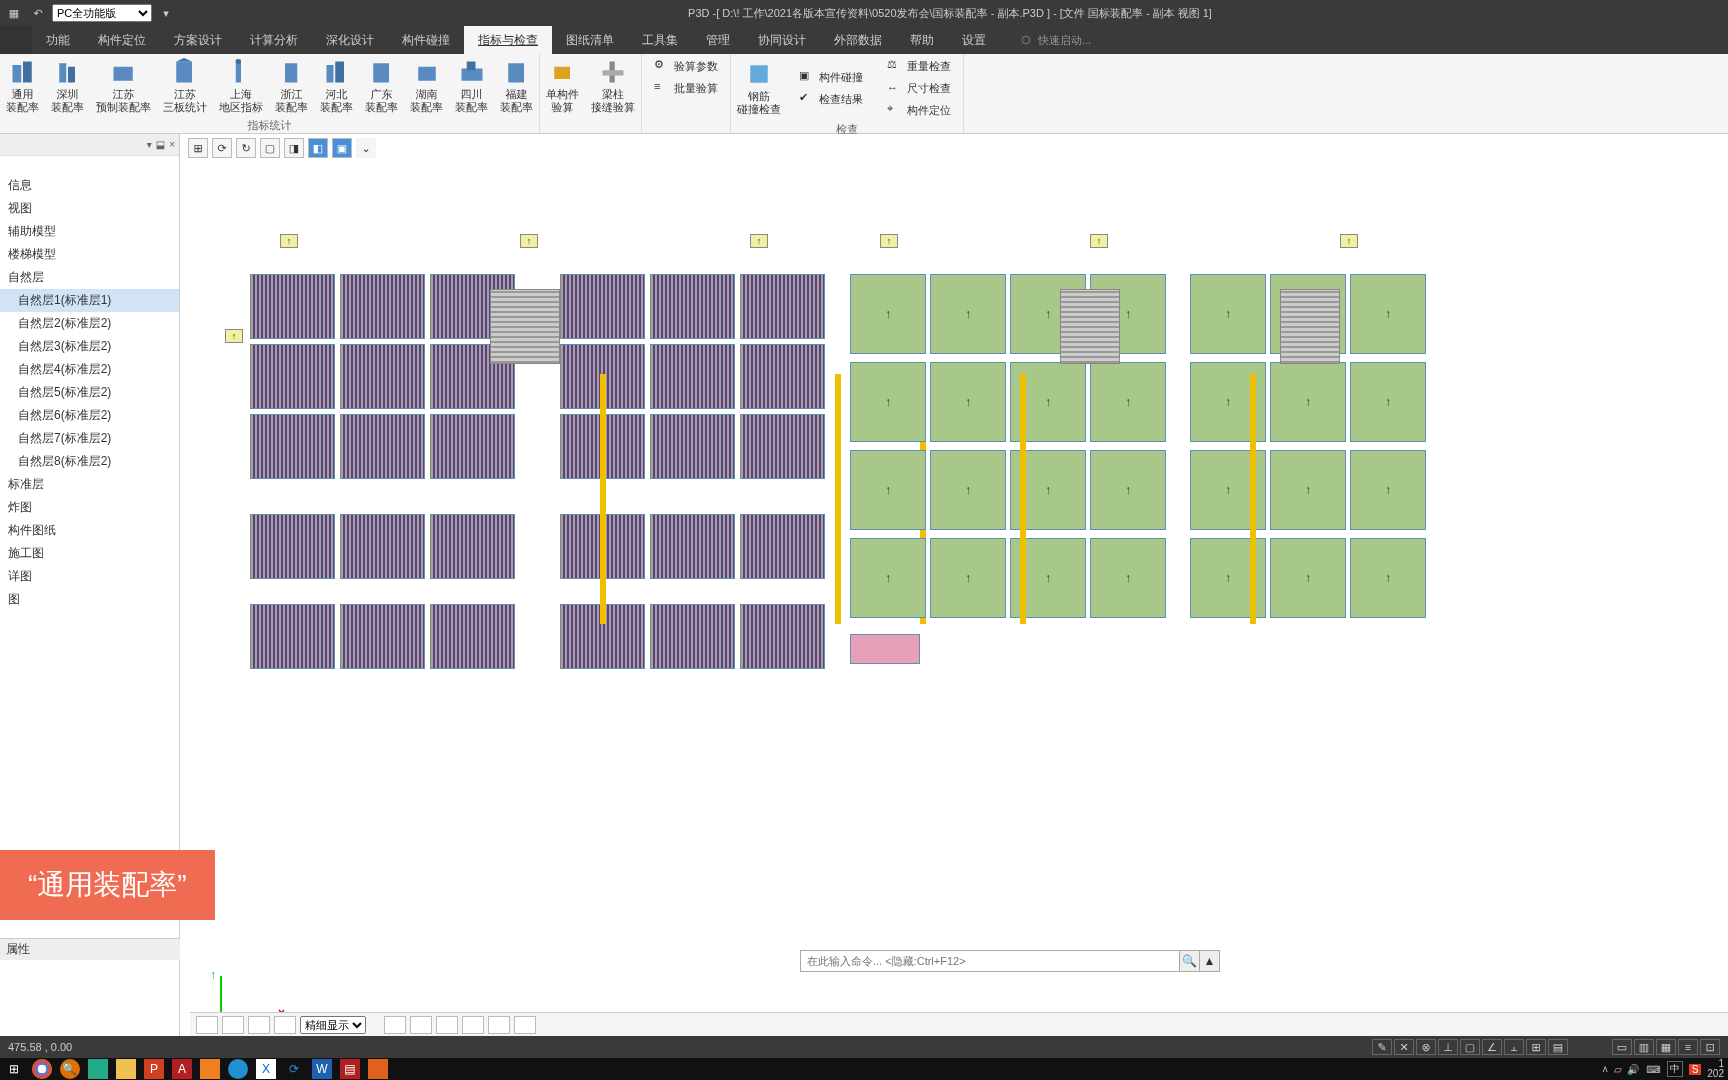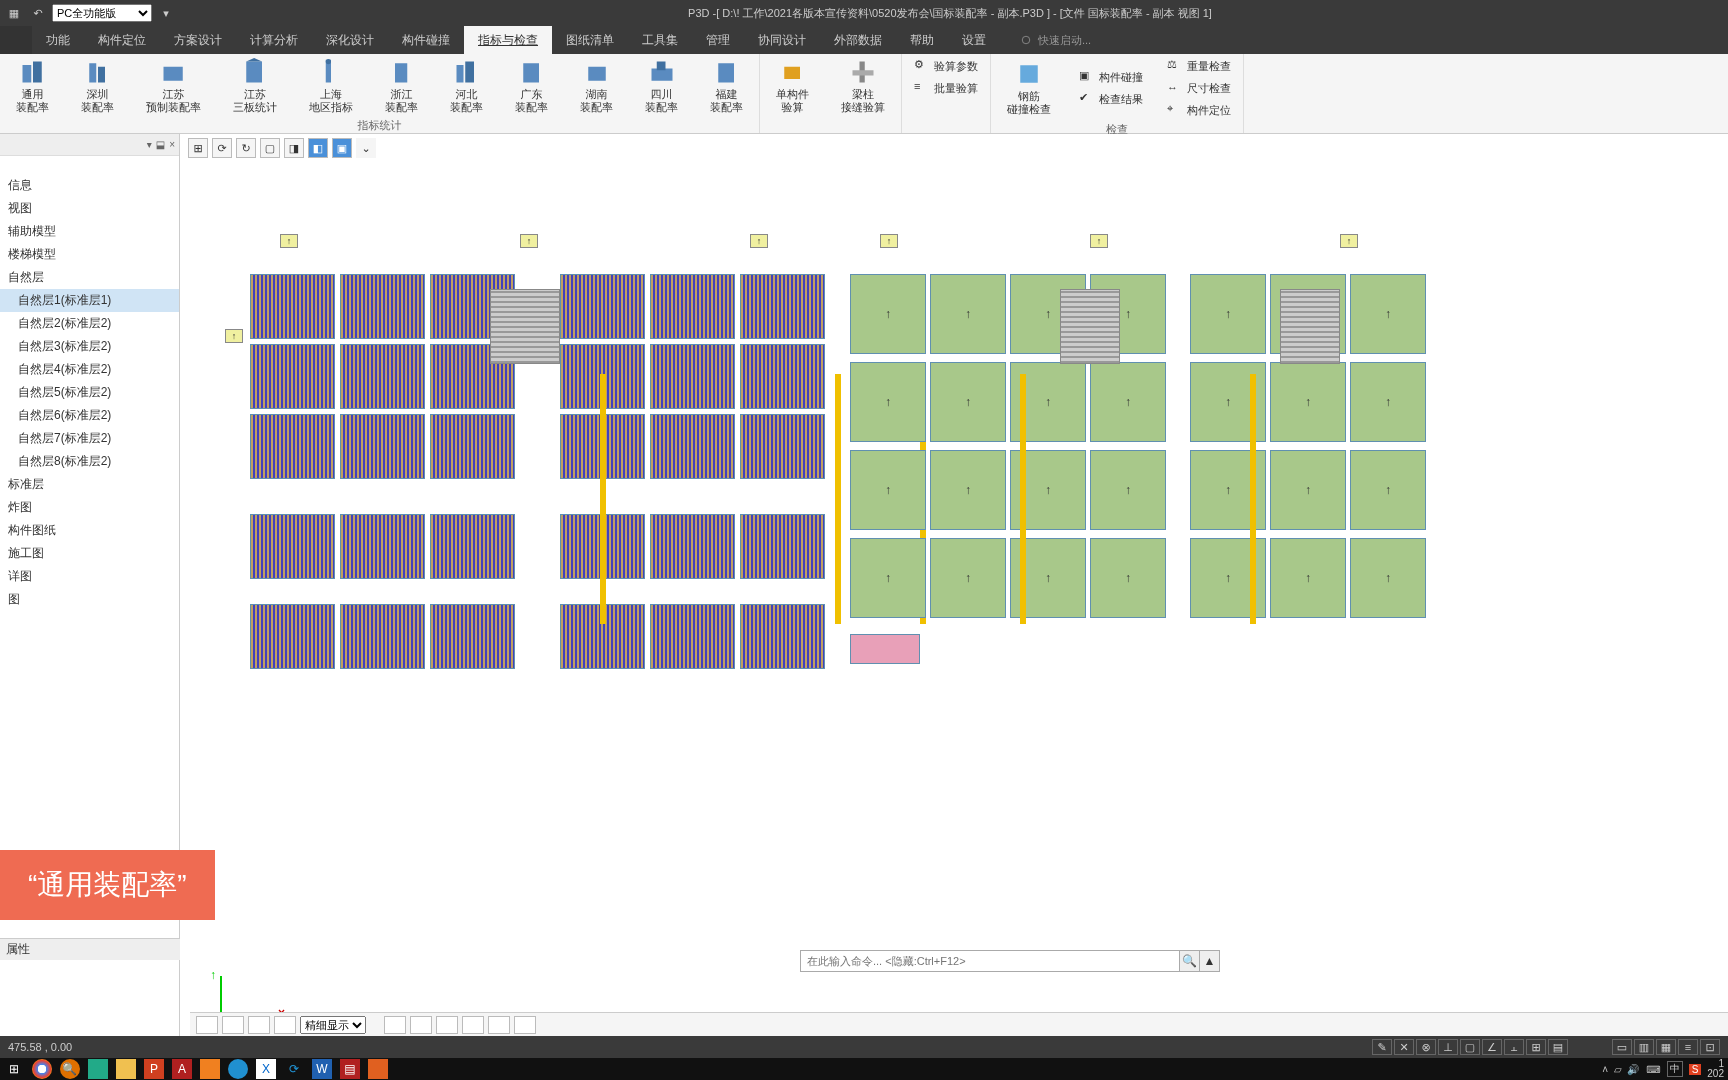--- a/index.html
+++ b/index.html
@@ -11,21 +11,21 @@
 .titlebar .title-text { flex:1; text-align:center; color:#ccc; }
 .menubar { height:28px; background:#3a3a3a; display:flex; align-items:stretch;margin-left:32px; }
 .menubar .tab { padding:0 14px; display:flex; align-items:center; color:#ccc; font-size:12px; cursor:pointer; }
 .menubar .tab.active { background:#f5f5f5; color:#333;text-decoration:underline; }
 .menubar .ql { margin-left:20px; display:flex; align-items:center; color:#999; font-size:11px; gap:6px; }
 .menubar .ql svg { width:12px; height:12px; }
 .ribbon { height:80px; background:#f5f5f5; border-bottom:1px solid #ccc; display:flex; }
 .ribbon-group { display:flex; flex-direction:column; position:relative; border-right:1px solid #ddd; }
 .ribbon-group .items { display:flex; flex:1; }
 .ribbon-group .caption { height:16px; text-align:center; font-size:11px; color:#666; }
-.rbtn { display:flex; flex-direction:column; align-items:center; justify-content:center; padding:4px 16px; cursor:pointer; font-size:11px; line-height:13px; text-align:left; }
+.rbtn { display:flex; flex-direction:column; align-items:center; justify-content:center; padding:4px 6px; cursor:pointer; font-size:11px; line-height:13px; text-align:left; }
 .rbtn .ico { width:28px; height:28px; margin-bottom:2px; display:flex; align-items:center; justify-content:center; }
 .rbtn-sm { display:flex; align-items:center; padding:2px 8px; cursor:pointer; font-size:11px; gap:4px; }
 .rbtn-sm .ico-s { width:16px; height:16px; }
 .ribbon-col { display:flex; flex-direction:column; justify-content:center; padding:2px 4px; gap:2px; }
 .main { position:absolute; top:134px; left:0; right:0; bottom:44px; display:flex; background:#f0f0f0; }
 .left-panel { width:180px; background:#fff; border-right:1px solid #ccc; display:flex; flex-direction:column; }
 .left-panel .hdr { height:22px; background:#eee; border-bottom:1px solid #ddd; display:flex; align-items:center; justify-content:flex-end; padding:0 4px; gap:4px; }
 .left-panel .hdr span { font-size:10px; color:#666; cursor:pointer; }
 .tree { flex:1; overflow:auto; padding-top:18px; }
 .tree-item { padding:3px 4px 3px 8px; cursor:pointer; font-size:12px; }

